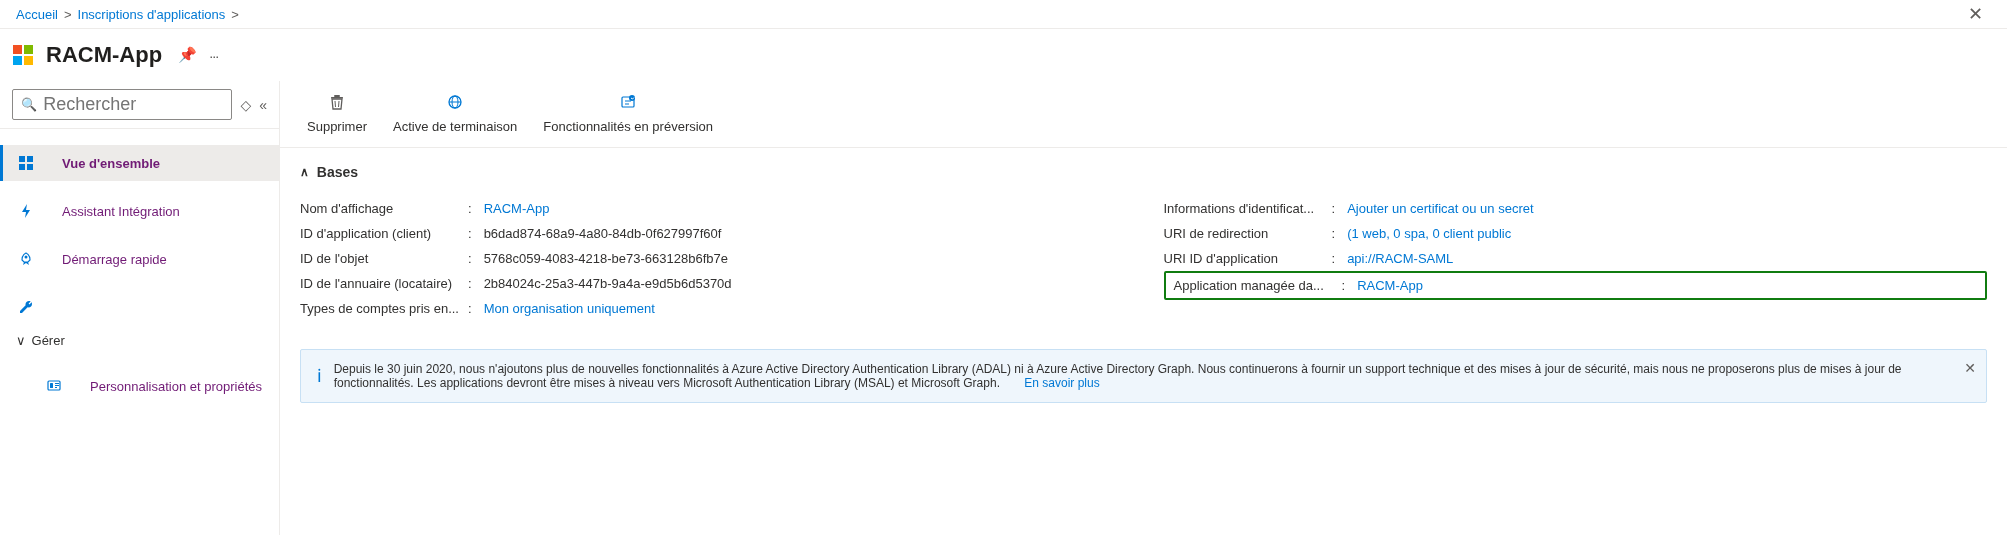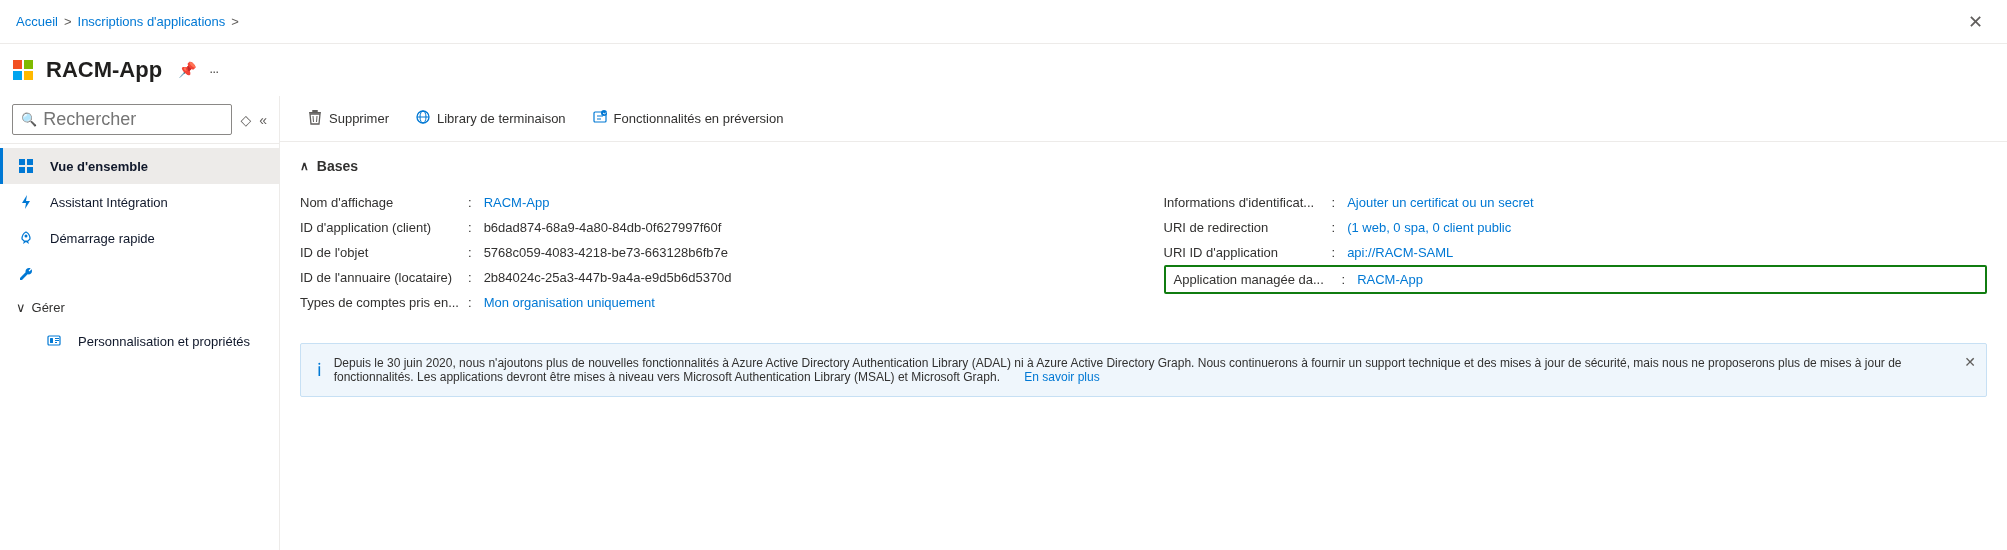--- a/index.html
+++ b/index.html
@@ -2,21 +2,21 @@
 <html><head>
   <meta charset="utf-8">
   <style>
     * { box-sizing: border-box; margin: 0; padding: 0; }
     body { font-family: 'Segoe UI', Arial, sans-serif; font-size: 13px; color: #323130; background: #fff; overflow: hidden; }
 
     
     .top-bar {
       display: flex; align-items: center; justify-content: space-between;
       padding: 8px 16px; border-bottom: 1px solid #edebe9;
-      height: 44px;
+      height: 29px;
     }
     .breadcrumb { display: flex; align-items: center; gap: 6px; color: #0078d4; font-size: 13px; }
     .breadcrumb span { color: #605e5c; }
     .breadcrumb a { color: #0078d4; text-decoration: none; cursor: pointer; }
     .close-btn { color: #605e5c; cursor: pointer; font-size: 18px; padding: 4px 8px; }
 
     
     .app-header {
       display: flex; align-items: center; gap: 12px;
       padding: 8px 16px 8px 12px;
@@ -47,23 +47,24 @@
     }
     .search-box input {
       border: none; outline: none; font-size: 18px; width: 100%; color: #701a75;
       background: transparent;
     }
     .search-icon-sym { color: #605e5c; font-size: 13px; }
     .sidebar-action-icons { display: flex; gap: 8px; color: #605e5c; font-size: 14px; cursor: pointer; }
 
     .sidebar-nav { flex: 1; padding: 4px 0; }
     .nav-item {
-      display: flex; align-items: center; gap: 14px;
-      padding: 8px 16px; cursor: pointer; font-size: 13px; color: #0f172a;
+      display: flex; align-items: center; gap: 26px;
+      padding: 8px 16px; cursor: pointer; font-size: 13px; color: #701a75;
       position: relative;
+      margin-top: 12px;
     }
     .nav-item.active { background: #edebe9; font-weight: 600; }
     .nav-item.active::before {
       content: ''; position: absolute; left: 0; top: 0; bottom: 0;
       width: 3px; background: #0078d4;
     }
     .nav-icon { width: 20px; height: 20px; display: flex; align-items: center; justify-content: center; }
     .nav-group-label {
       display: flex; align-items: center; gap: 6px;
       padding: 8px 16px; font-size: 13px; color: #323130; font-weight: 400;
@@ -75,21 +76,21 @@
     .content { flex: 1; overflow-y: auto; padding: 0; }
 
     
     .toolbar {
       display: flex; align-items: center; gap: 4px;
       padding: 8px 16px; border-bottom: 1px solid #edebe9;
     }
     .toolbar-btn {
       display: flex; align-items: center; gap: 6px;
       padding: 4px 10px; border: 1px solid transparent; border-radius: 2px;
-      cursor: pointer; font-size: 13px; color: #323130; background: transparent;
+      cursor: pointer; font-size: 13px; color: #323130; background: transparent; flex-direction: column;
     }
 
     
     .section { padding: 16px 20px; }
     .section-header {
       display: flex; align-items: center; gap: 8px;
       font-size: 14px; font-weight: 600; color: #323130; margin-bottom: 16px;
     }
     .chevron { font-size: 12px; color: #323130; cursor: pointer; }
 
@@ -249,21 +250,21 @@
         <span>Supprimer</span>
       </button>
       <button class="toolbar-btn">
         <span>
           <svg width="16" height="16" viewBox="0 0 16 16">
             <circle cx="8" cy="8" r="6" fill="none" stroke="#0078d4" stroke-width="1.3"></circle>
             <ellipse cx="8" cy="8" rx="3" ry="6" fill="none" stroke="#0078d4" stroke-width="1"></ellipse>
             <line x1="2" y1="8" x2="14" y2="8" stroke="#0078d4" stroke-width="1"></line>
           </svg>
         </span>
-        <span>Library de terminaison</span>
+        <span>Active de terminaison</span>
       </button>
       <button class="toolbar-btn">
         <span>
           <svg width="16" height="16" viewBox="0 0 16 16">
             <rect x="2" y="3" width="12" height="10" rx="1" fill="none" stroke="#0078d4" stroke-width="1.2"></rect>
             <path d="M5 7 L11 7 M5 10 L9 10" stroke="#0078d4" stroke-width="1.2"></path>
             <circle cx="12" cy="4" r="3" fill="#0078d4"></circle>
             <path d="M11 4 L12.5 5 L14 3.5" fill="none" stroke="white" stroke-width="1"></path>
           </svg>
         </span>

